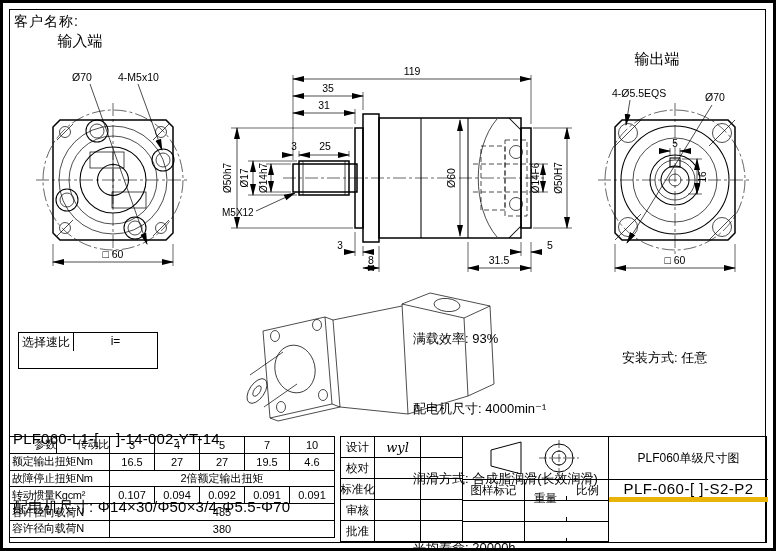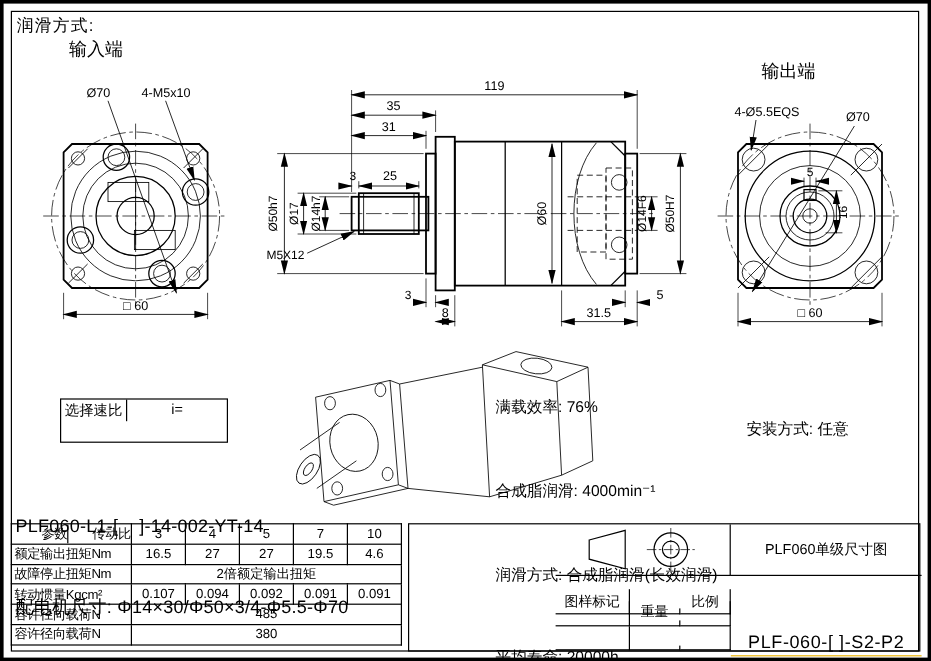--- a/index.html
+++ b/index.html
@@ -20,21 +20,21 @@
   .thin{stroke:#000;stroke-width:0.7;fill:none;}
   .ext{stroke:#000;stroke-width:0.6;fill:none;}
   .cl{stroke:#000;stroke-width:0.6;fill:none;stroke-dasharray:13 3 3 3;}
   .dash{stroke:#000;stroke-width:0.7;fill:none;stroke-dasharray:5 3;}
   .dim{stroke:#000;stroke-width:0.7;fill:none;marker-start:url(#ar);marker-end:url(#ar);}
   .dimo{stroke:#000;stroke-width:0.7;fill:none;marker-end:url(#ar);}
   
   .specs-left{left:413px;top:281px;width:220px;font-size:13px;line-height:23.2px;white-space:pre;}
   .specs-right{left:622px;top:283px;width:150px;font-size:13px;line-height:30px;white-space:pre;}
   
-  .ratio-box{left:50px;top:332px;width:140px;height:37px;border:1px solid #000;box-sizing:border-box;font-size:12px;}
+  .ratio-box{left:18px;top:332px;width:140px;height:37px;border:1px solid #000;box-sizing:border-box;font-size:12px;}
   .ratio-box .rrow{display:flex;height:17px;border-bottom:1px solid #000;}
   .ratio-box .rrow:last-child{border-bottom:none;height:18px;}
   .ratio-box .rlab{width:55px;border-right:1px solid #000;padding:1px 0 0 3px;box-sizing:border-box;}
   .ratio-box .rval{flex:1;text-align:center;padding-top:1px;}
   .model-lines{left:13px;top:383px;font-size:15px;line-height:22.5px;white-space:pre;letter-spacing:0.2px;}
   
   table.params{position:absolute;left:9px;top:436px;border-collapse:collapse;table-layout:fixed;
                font-size:11px;}
   table.params td{border:1px solid #000;height:15.8px;text-align:center;padding:0;overflow:hidden;white-space:nowrap;}
   table.params td.lab{text-align:left;padding-left:2px;letter-spacing:-0.3px;}
@@ -42,30 +42,30 @@
   .corner-cell .cl1{width:44px;text-align:right;}
   .corner-cell .sep{width:1px;height:100%;background:#000;}
   .corner-cell .cl2{flex:1;text-align:right;}
   
   .titleblock{left:340px;top:436px;width:427px;height:107px;border:1px solid #000;box-sizing:border-box;font-size:11.5px;}
   .tb-left{position:absolute;left:0;top:0;width:122px;height:105px;display:grid;
            grid-template-columns:34px 46px 42px;grid-auto-rows:21px;}
   .tb-left>div{border-right:1px solid #000;border-bottom:1px solid #000;display:flex;align-items:center;justify-content:center;overflow:hidden;white-space:nowrap;}
   .tb-mid{position:absolute;left:122px;top:0;width:146px;height:105px;}
   .tb-mid .sym{position:absolute;left:0;top:0;width:146px;height:43px;border-right:1px solid #000;border-bottom:1px solid #000;box-sizing:border-box;}
-  .tb-mid .hrow{position:absolute;left:0;top:54px;width:146px;height:21px;display:flex;}
+  .tb-mid .hrow{position:absolute;left:0;top:43px;width:146px;height:21px;display:flex;}
   .tb-mid .hrow>div{border-right:1px solid #000;border-bottom:1px solid #000;box-sizing:border-box;display:flex;align-items:center;justify-content:center;}
   .tb-mid .erow{position:absolute;left:0;width:146px;height:21px;display:flex;}
   .tb-mid .erow>div{border-right:1px solid #000;border-bottom:1px solid #000;box-sizing:border-box;}
   .w1{width:62px;}.w2{width:42px;margin-top:16px;}.w3{width:42px;}
   .tb-right{position:absolute;left:268px;top:0;width:159px;height:105px;}
   .tb-right .ttl{position:absolute;left:0;top:0;width:159px;height:43px;border-bottom:1px solid #000;box-sizing:border-box;
                  display:flex;align-items:center;justify-content:center;font-size:12px;}
-  .tb-right .code{position:absolute;left:0;top:43px;width:159px;height:22px;border-bottom:1px solid #eab308;box-sizing:border-box;
-                 display:flex;align-items:center;justify-content:center;font-size:15px;letter-spacing:0.5px;margin-top:45px;}
+  .tb-right .code{position:absolute;left:0;top:43px;width:159px;height:22px;border-bottom:5px solid #eab308;box-sizing:border-box;
+                 display:flex;align-items:center;justify-content:center;font-size:15px;letter-spacing:0.5px;}
   .sig{font-style:italic;font-family:"DejaVu Serif","Liberation Serif",serif;font-size:13px;}
 </style>
 </head>
 <body>
 
 <div class="canvas">
   <div class="inner-frame"></div>
 
   <svg class="art" width="776" height="551" viewBox="0 0 776 551">
     <defs>
@@ -263,25 +263,25 @@
       <ellipse cx="257" cy="391" rx="7.5" ry="14" transform="rotate(34 257 391)"></ellipse>
       <ellipse cx="257" cy="391" rx="3" ry="6" transform="rotate(34 257 391)"></ellipse>
       <path d="M333,320 L402,306 M340,407 L408,414"></path>
       <path d="M402,304 L464,318 L468,396 L408,414 Z"></path>
       <path d="M402,304 L430,293 L490,306 L464,318"></path>
       <path d="M490,306 L494,384 L468,396"></path>
       <ellipse cx="447" cy="305" rx="13" ry="6.5" transform="rotate(6 447 305)"></ellipse>
     </g>
   </svg>
 
-  <div class="abs customer">润滑方式:</div>
+  <div class="abs customer">客户名称:</div>
 
   <div class="abs specs-left">
-    <div>满载效率: 76%</div>
-    <div>合成脂润滑: 4000min⁻¹</div>
+    <div>满载效率: 93%</div>
+    <div>配电机尺寸: 4000min⁻¹</div>
     <div>润滑方式: 合成脂润滑(长效润滑)</div>
     <div>平均寿命: 20000h</div>
     
   </div>
 
   <div class="abs specs-right">
     <div>安装方式: 任意</div>
     
   </div>
 
@@ -346,20 +346,37 @@
       <td colspan="5">485</td>
     </tr>
     <tr>
       <td class="lab">容许径向载荷N</td>
       <td colspan="5">380</td>
     </tr>
   </tbody>
     </table>
 
   <div class="abs titleblock">
+    <div class="tb-left">
+      <div>设计</div>
+      <div class="sig">wyl</div>
+      <div></div>
+      <div>校对</div>
+      <div></div>
+      <div></div>
+      <div>标准化</div>
+      <div></div>
+      <div></div>
+      <div>审核</div>
+      <div></div>
+      <div></div>
+      <div>批准</div>
+      <div></div>
+      <div></div>
+    </div>
     <div class="tb-mid">
       <div class="sym">
         <svg width="144" height="42" viewBox="0 0 144 42">
           <path d="M28,13 L58,5 L58,37 L28,29 Z" fill="none" stroke="#000" stroke-width="1"></path>
           <circle cx="96" cy="21" r="14" fill="none" stroke="#000" stroke-width="1"></circle>
           <circle cx="96" cy="21" r="7" fill="none" stroke="#000" stroke-width="1"></circle>
           <line x1="76" y1="21" x2="116" y2="21" stroke="#000" stroke-width="0.6" stroke-dasharray="8 2 2 2"></line>
           <line x1="96" y1="3" x2="96" y2="39" stroke="#000" stroke-width="0.6" stroke-dasharray="8 2 2 2"></line>
         </svg>
       </div>

